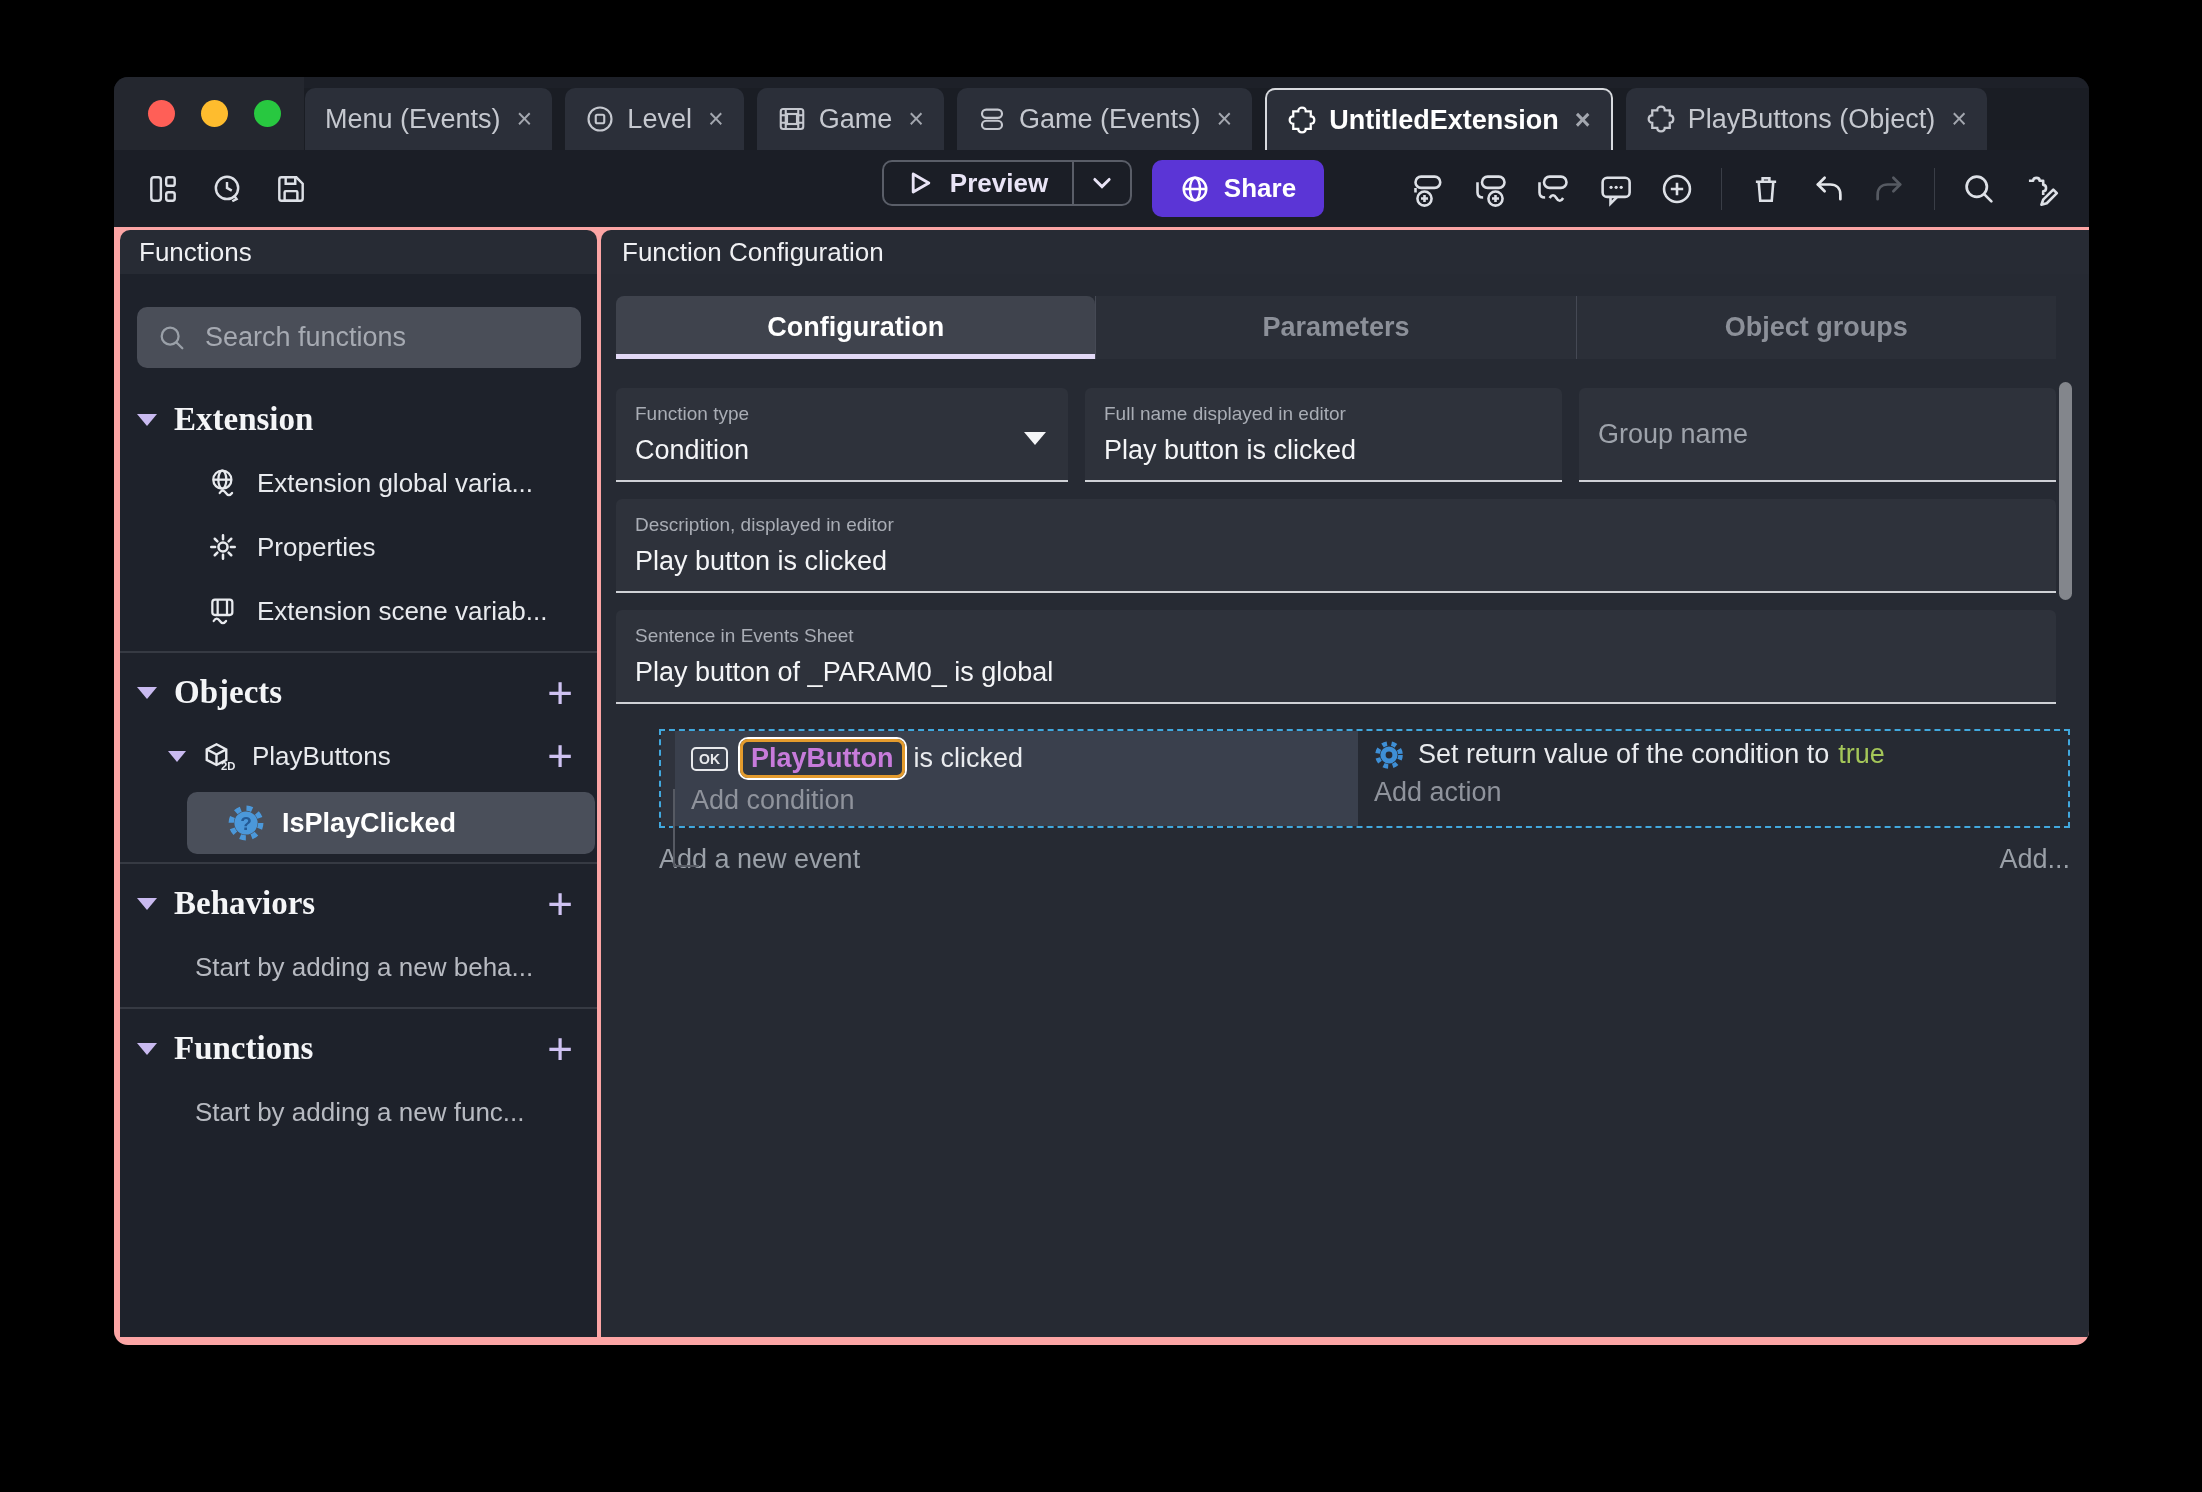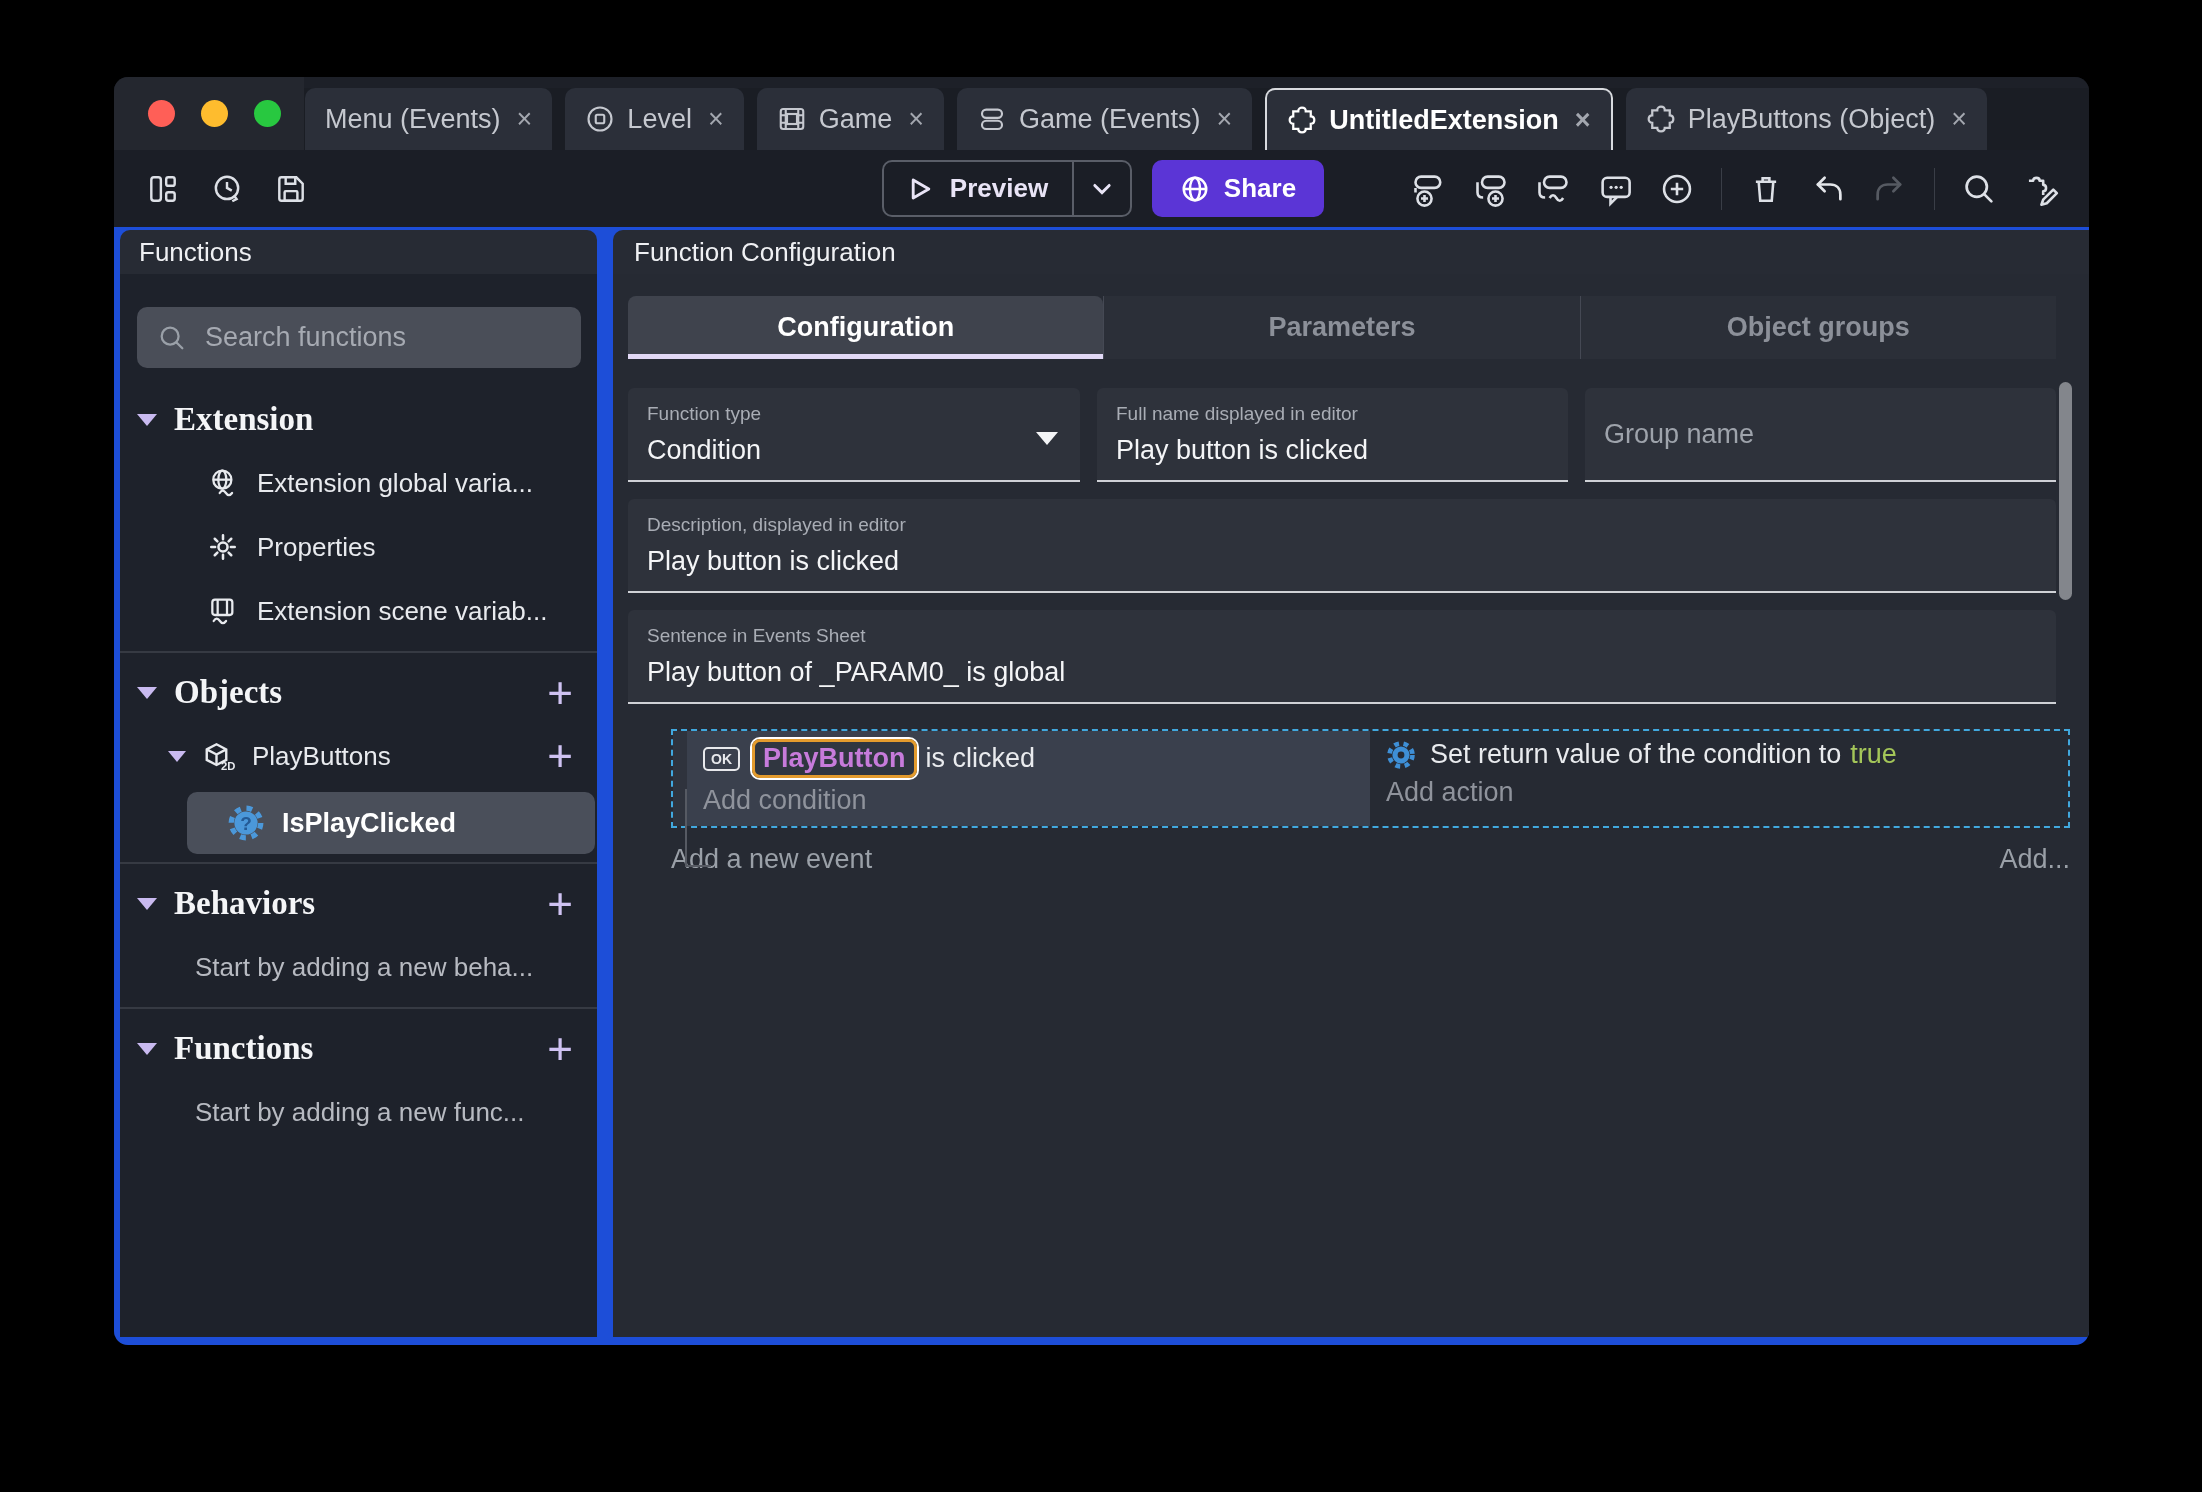--- a/index.html
+++ b/index.html
@@ -23,26 +23,26 @@
   .tab .t-icon { margin-right:12px; display:flex; }
   .tab .t-label { }
   .tab .t-close { margin-left:16px; color:#a3a7af; font-size:27px; line-height:1; }
   .tab.active { background:#2b2f39; border:2px solid #d8dade; border-bottom:none; color:#ffffff; font-weight:bold; }
   
   .toolbar { height:77px; background:#1b1e26; position:relative; flex:none; }
   .tool-left { position:absolute; left:32px; top:0; bottom:0; display:flex; align-items:center; gap:30px; }
   .tool-right { position:absolute; right:28px; top:0; bottom:0; display:flex; align-items:center; gap:26px; }
   .tbtn { display:flex; align-items:center; justify-content:center; }
   .vsep { width:1px; height:42px; background:#3a3e47; }
-  .preview-btn { position:absolute; left:768px; top:10px; height:57px; width:250px; border:2px solid #5a5e68; border-radius:10px; display:flex; align-items:center; color:#e9e4f6; }
+  .preview-btn { position:absolute; left:768px; top:10px; height:46px; width:250px; border:2px solid #5a5e68; border-radius:10px; display:flex; align-items:center; color:#e9e4f6; }
   .preview-main { flex:1; display:flex; align-items:center; justify-content:center; gap:16px; font-size:26px; font-weight:bold; }
   .preview-caret { width:58px; height:100%; border-left:2px solid #5a5e68; display:flex; align-items:center; justify-content:center; }
   .share-btn { position:absolute; left:1038px; top:10px; height:57px; width:172px; background:#5b35d6; border-radius:10px; display:flex; align-items:center; justify-content:center; gap:14px; color:#fff; font-size:26px; font-weight:bold; }
   
-  .content { flex:1; display:flex; background:#1d4ed8; padding:3px 0 8px 6px; gap:16px; min-height:0; }
+  .content { flex:1; display:flex; background:#fca5a5; padding:3px 0 8px 6px; gap:4px; min-height:0; }
   .panel-header { height:44px; background:#272b34; display:flex; align-items:center; padding-left:19px; color:#eff0f3; font-size:26px; flex:none; }
   
   .sidebar { width:477px; flex:none; display:flex; flex-direction:column; }
   .sidebar .panel-header { border-radius:10px 10px 0 0; }
   .sidebar-body { flex:1; background:#1e222b; overflow:hidden; }
   .searchbox { margin:33px 16px 20px 17px; height:61px; background:#4a4e58; border-radius:10px; display:flex; align-items:center; padding:0 20px; gap:18px; }
   .searchbox .ph { color:#a6aab2; font-size:27px; }
   .sec-row { height:63px; display:flex; align-items:center; padding:0 24px 0 17px; }
   .tri { width:0; height:0; border-left:10px solid transparent; border-right:10px solid transparent; border-top:12px solid #c9baf0; margin-right:17px; flex:none; }
   .sec-label { color:#f4f5f7; font-size:33px; font-weight:bold;font-family:Liberation Serif, serif; }

